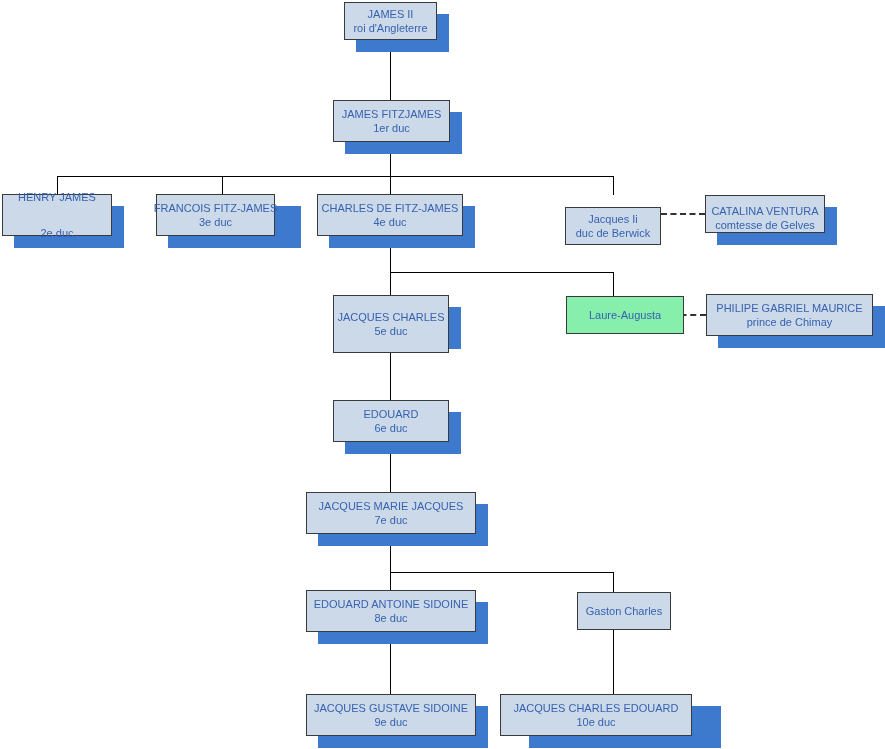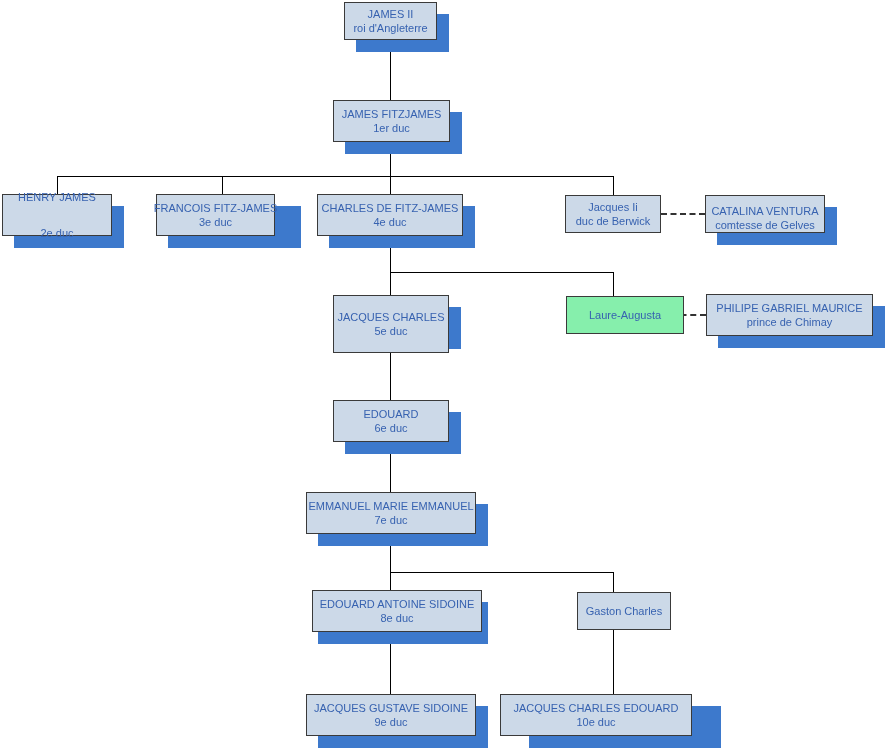--- a/index.html
+++ b/index.html
@@ -101,21 +101,21 @@
     <div class="shadow" style="left: 168px; top: 206px; width: 133px; height: 42px; background: rgb(61, 121, 204);"></div>
     <div class="node" style="left: 156px; top: 194px; width: 119px; height: 42px; background: rgb(204, 217, 232); border-color: rgb(58, 58, 58); color: rgb(55, 98, 176);">
       <span class="t1">FRANCOIS FITZ-JAMES</span>
       <span class="t2">3e duc</span>
     </div>
     <div class="shadow" style="left: 329px; top: 206px; width: 146px; height: 42px; background: rgb(61, 121, 204);"></div>
     <div class="node" style="left: 317px; top: 194px; width: 146px; height: 42px; background: rgb(204, 217, 232); border-color: rgb(58, 58, 58); color: rgb(55, 98, 176);">
       <span class="t1">CHARLES DE FITZ-JAMES</span>
       <span class="t2">4e duc</span>
     </div>
-    <div class="node" style="left: 565px; top: 195px; width: 96px; height: 38px; background: rgb(204, 217, 232); border-color: rgb(58, 58, 58); color: rgb(55, 98, 176); text-align: right;">
+    <div class="node" style="left: 565px; top: 207px; width: 96px; height: 38px; background: rgb(204, 217, 232); border-color: rgb(58, 58, 58); color: rgb(55, 98, 176); text-align: right;">
       <span class="t1">Jacques Ii</span>
       <span class="t2">duc de Berwick</span>
     </div>
     <div class="shadow" style="left: 717px; top: 207px; width: 120px; height: 38px; background: rgb(61, 121, 204);"></div>
     <div class="node" style="left: 705px; top: 195px; width: 120px; height: 38px; background: rgb(204, 217, 232); border-color: rgb(58, 58, 58); color: rgb(55, 98, 176); justify-content: flex-end;">
       <span class="t1">CATALINA VENTURA</span>
       <span class="t2">comtesse de Gelves</span>
     </div>
     <div class="shadow" style="left: 345px; top: 307px; width: 116px; height: 42px; background: rgb(61, 121, 204);"></div>
     <div class="node" style="left: 333px; top: 295px; width: 116px; height: 58px; background: rgb(204, 217, 232); border-color: rgb(58, 58, 58); color: rgb(55, 98, 176);">
@@ -130,25 +130,25 @@
       <span class="t1">PHILIPE GABRIEL MAURICE</span>
       <span class="t2">prince de Chimay</span>
     </div>
     <div class="shadow" style="left: 345px; top: 412px; width: 116px; height: 42px; background: rgb(61, 121, 204);"></div>
     <div class="node" style="left: 333px; top: 400px; width: 116px; height: 42px; background: rgb(204, 217, 232); border-color: rgb(58, 58, 58); color: rgb(55, 98, 176);">
       <span class="t1">EDOUARD</span>
       <span class="t2">6e duc</span>
     </div>
     <div class="shadow" style="left: 318px; top: 504px; width: 170px; height: 42px; background: rgb(61, 121, 204);"></div>
     <div class="node" style="left: 306px; top: 492px; width: 170px; height: 42px; background: rgb(204, 217, 232); border-color: rgb(58, 58, 58); color: rgb(55, 98, 176);">
-      <span class="t1">EMMANUEL MARIE EMMANUEL</span>
+      <span class="t1">JACQUES MARIE JACQUES</span>
       <span class="t2">7e duc</span>
     </div>
     <div class="shadow" style="left: 318px; top: 602px; width: 170px; height: 42px; background: rgb(61, 121, 204);"></div>
-    <div class="node" style="left: 306px; top: 590px; width: 170px; height: 42px; background: rgb(204, 217, 232); border-color: rgb(58, 58, 58); color: rgb(55, 98, 176); margin-left: 6px;">
+    <div class="node" style="left: 306px; top: 590px; width: 170px; height: 42px; background: rgb(204, 217, 232); border-color: rgb(58, 58, 58); color: rgb(55, 98, 176);">
       <span class="t1">EDOUARD ANTOINE SIDOINE</span>
       <span class="t2">8e duc</span>
     </div>
     <div class="node" style="left: 566px; top: 592px; width: 94px; height: 38px; background: rgb(204, 217, 232); border-color: rgb(58, 58, 58); color: rgb(55, 98, 176); margin-left: 11px;">
       <span class="t1">Gaston Charles</span>
     </div>
     <div class="shadow" style="left: 318px; top: 706px; width: 170px; height: 42px; background: rgb(61, 121, 204);"></div>
     <div class="node" style="left: 306px; top: 694px; width: 170px; height: 42px; background: rgb(204, 217, 232); border-color: rgb(58, 58, 58); color: rgb(55, 98, 176);">
       <span class="t1">JACQUES GUSTAVE SIDOINE</span>
       <span class="t2">9e duc</span>

